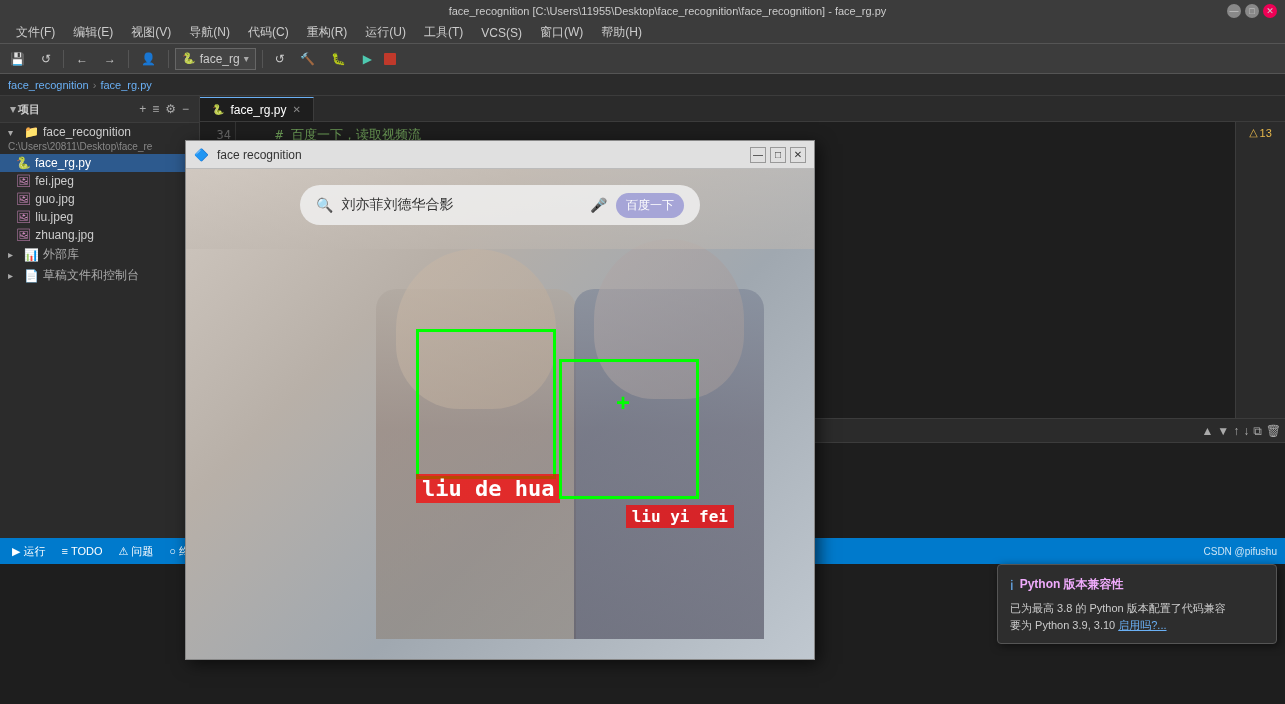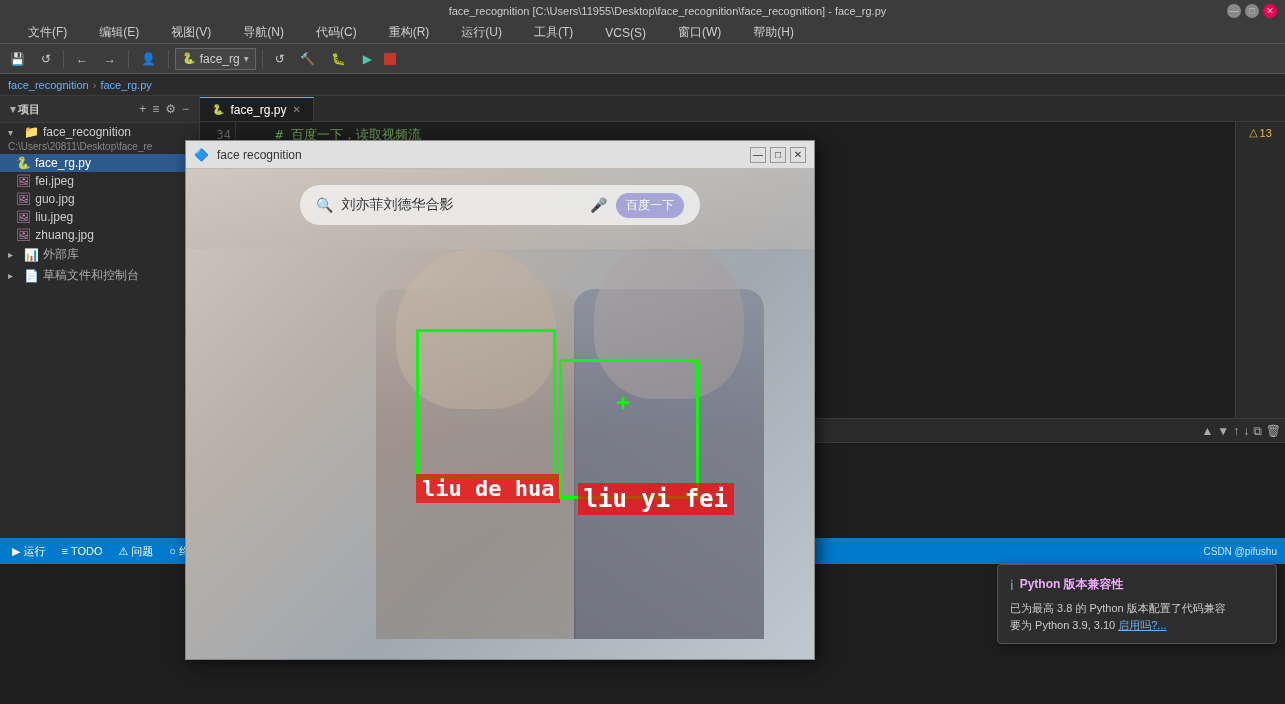--- a/index.html
+++ b/index.html
@@ -30,22 +30,22 @@
     #title-bar .win-minimize { background: #888; }
     #title-bar .win-maximize { background: #888; }
     #title-bar .win-close { background: #e05; }
 
     
     #menu-bar {
       height: 22px;
       background: #3c3c3c;
       display: flex;
       align-items: center;
-      padding: 0 20px;
-      gap: 16px;
+      padding: 0 8px;
+      gap: 2px;
       font-size: 12px;
       border-bottom: 1px solid #555;
     }
     .menu-item { padding: 2px 8px; cursor: pointer; color: #ccc; }
 
     
     #toolbar {
       height: 30px;
       background: #3c3c3c;
       display: flex;
@@ -650,21 +650,21 @@
     </div>
 
     <div class="crosshair" style="left:430px;top:220px;">+</div>
 
     <div class="face-box-green" style="left:230px;top:160px;width:140px;height:150px;"></div>
 
     <div class="face-label" style="left:230px;top:305px;font-size:22px;">liu  de  hua</div>
 
     <div class="face-box-green" style="right:115px;top:190px;width:140px;height:140px;"></div>
 
-    <div class="face-label" style="right:80px;top:314px;font-size:24px;">liu  yi  fei</div>
+    <div class="face-label" style="right:80px;top:336px;font-size:16px;">liu  yi  fei</div>
   </div>
 </div>
 
 <div id="notification">
   <div class="notif-header">
     <span class="notif-icon">ℹ</span>
     <span class="notif-title">Python 版本兼容性</span>
   </div>
   <div class="notif-body">
     已为最高 3.8 的 Python 版本配置了代码兼容<br>

